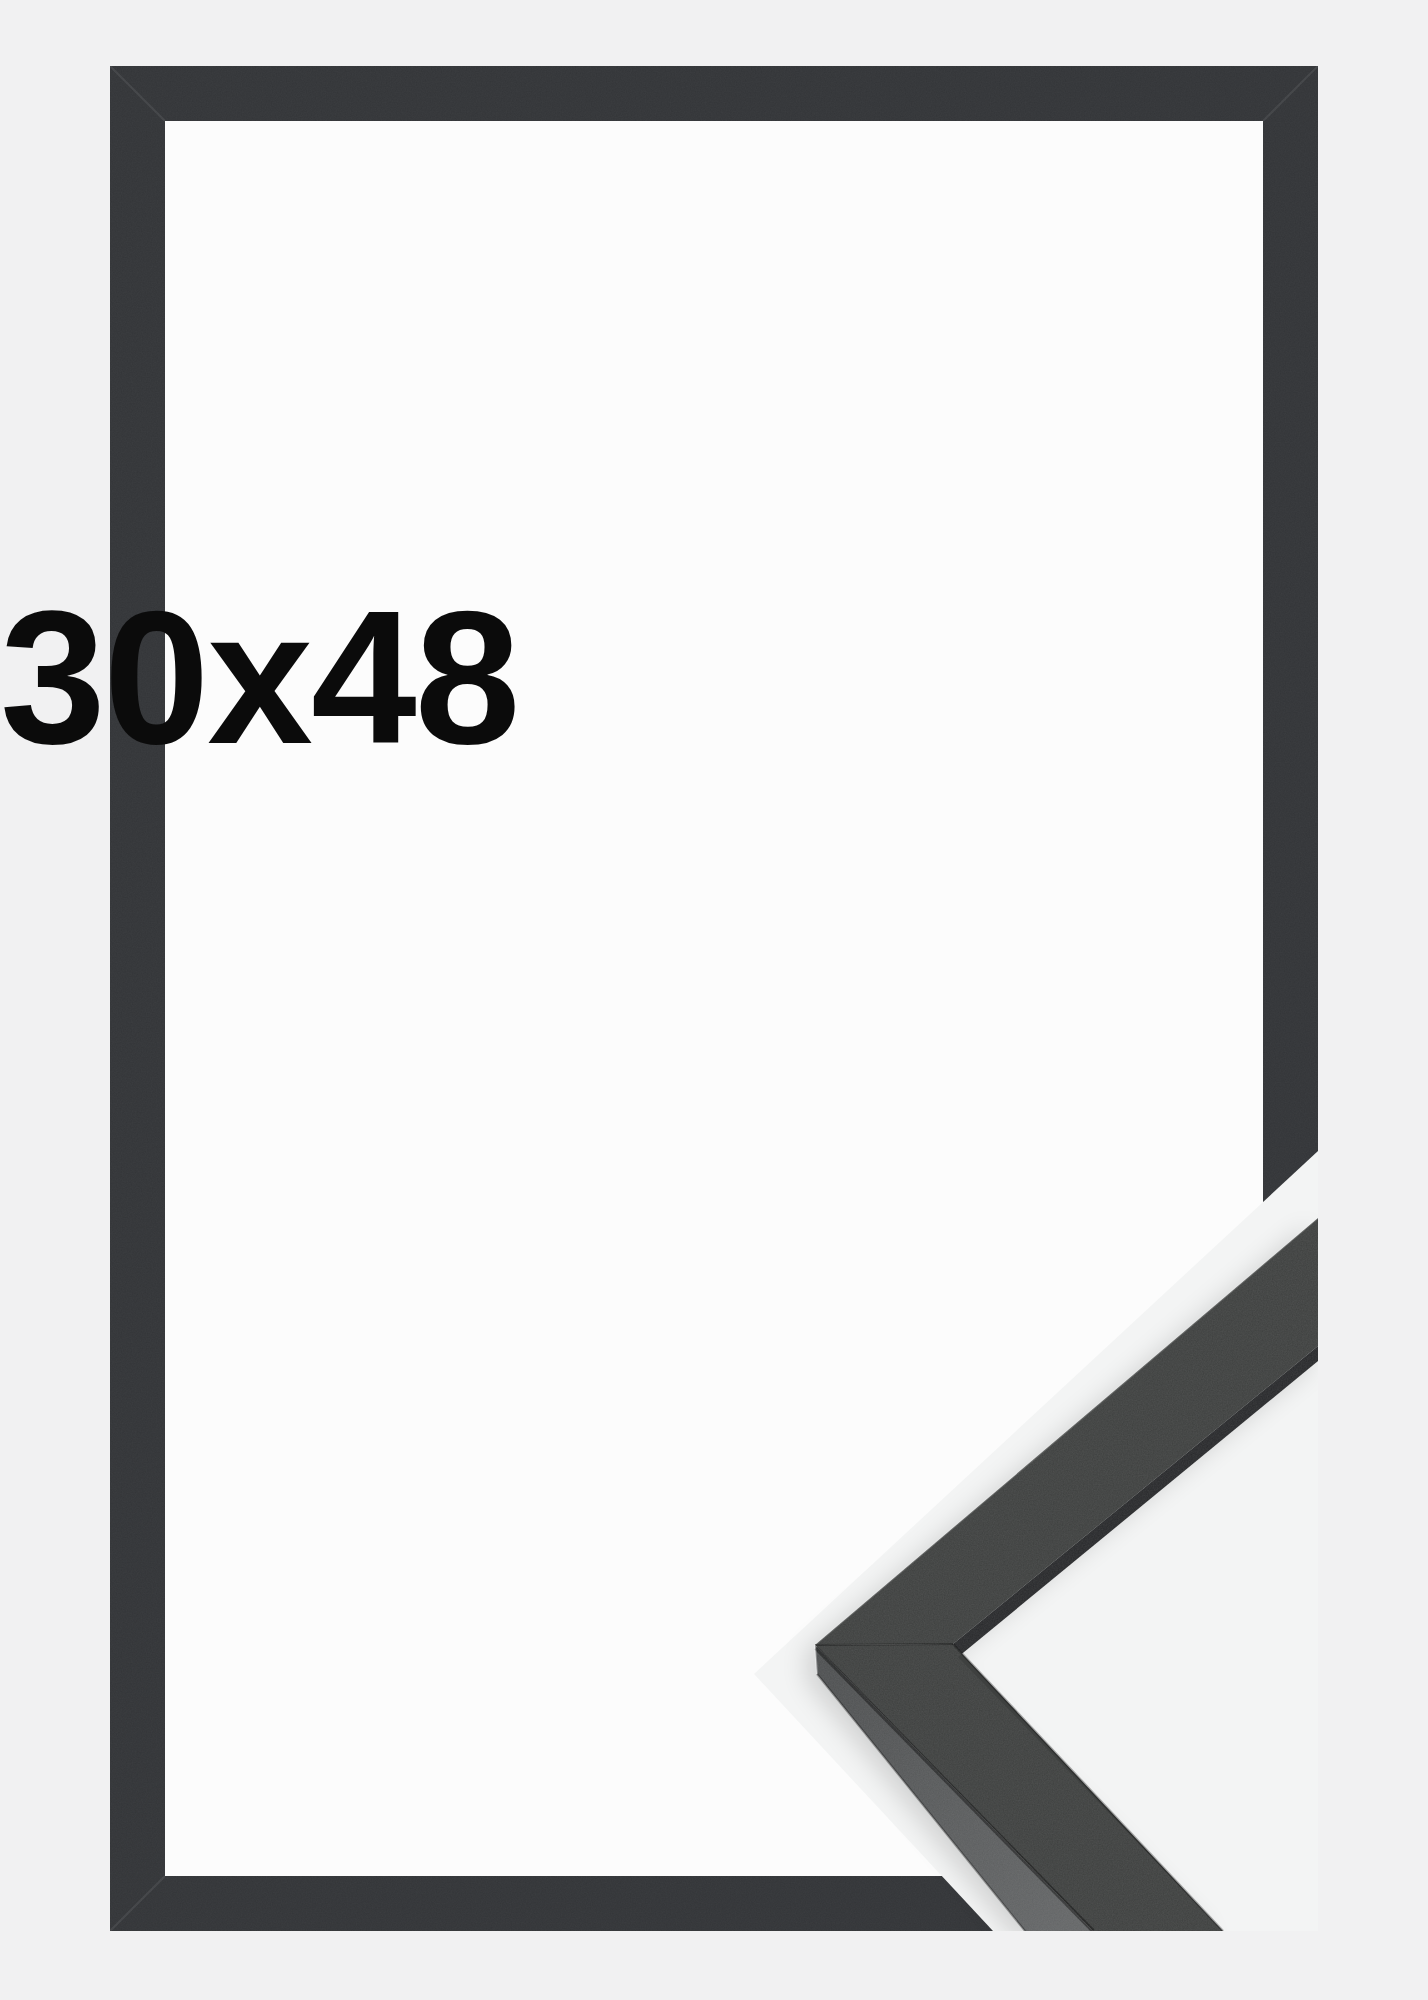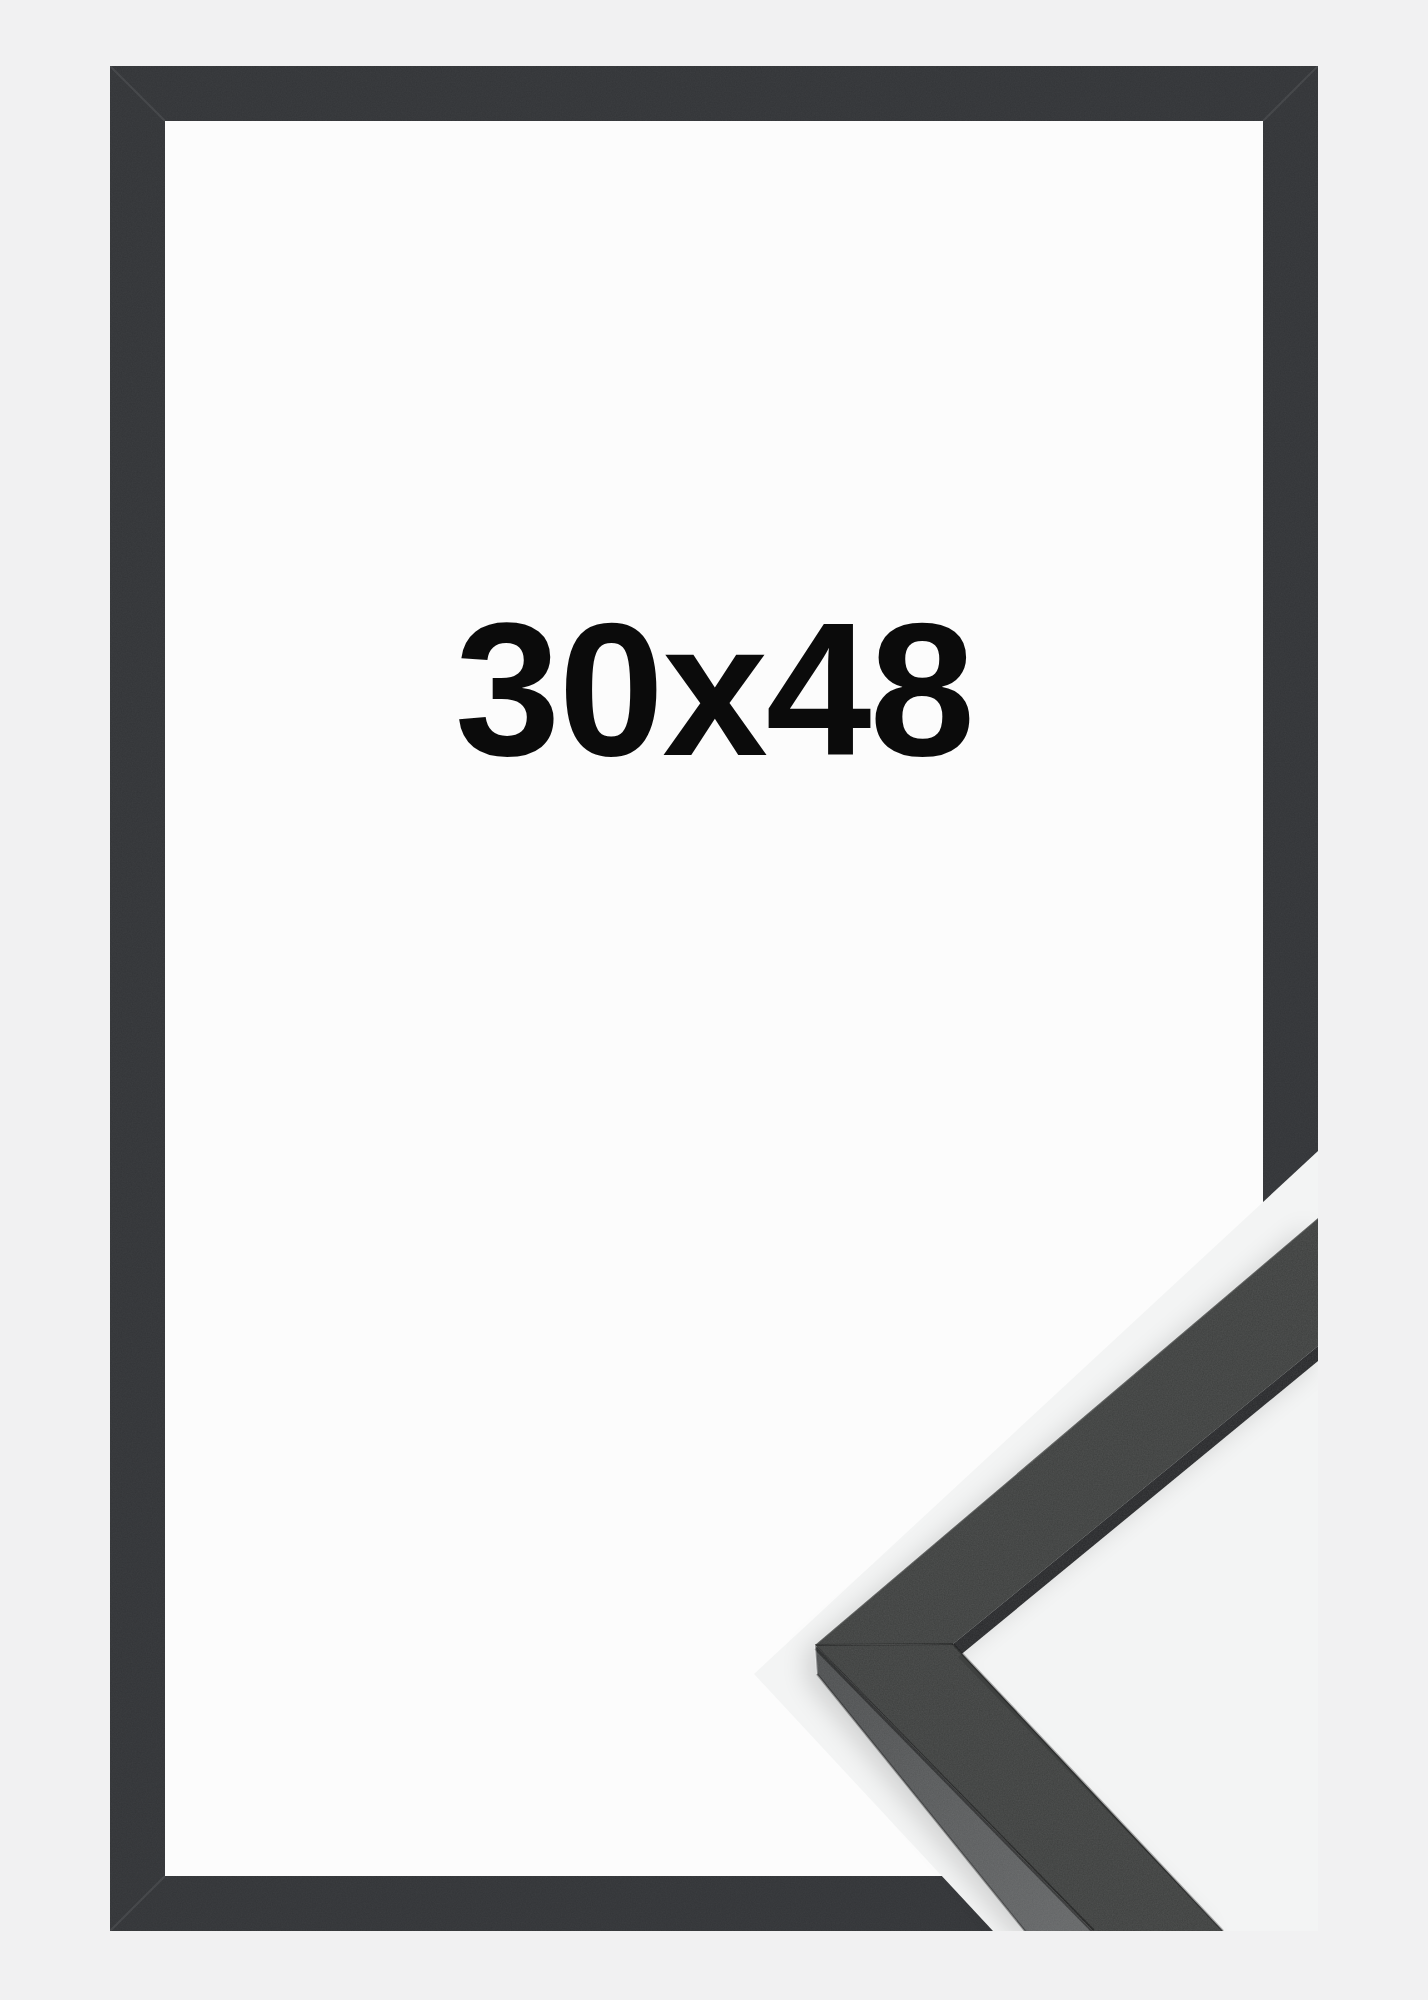--- a/index.html
+++ b/index.html
@@ -18,26 +18,26 @@
     font-family:"Liberation Sans", sans-serif;
     overflow:hidden;
   }
   .stage{
     position:relative;
     width:1428px;height:2000px;
   }
   .stage svg{position:absolute;left:0;top:0;display:block;}
   .size-label{
     position:absolute;
-    top:594px;left:0;width:1428px;
+    top:582px;left:0;width:1428px;
     line-height:190px;
     font-size:190px;
     font-weight:700;
     letter-spacing:-2px;
-    text-align:center;
+    text-align:left;
     color:var(--c-label-text);
     user-select:none;
   }
 </style>
 </head>
 <body>
 
 <div class="stage">
 
   <svg width="1428" height="2000" viewBox="0 0 1428 2000">

